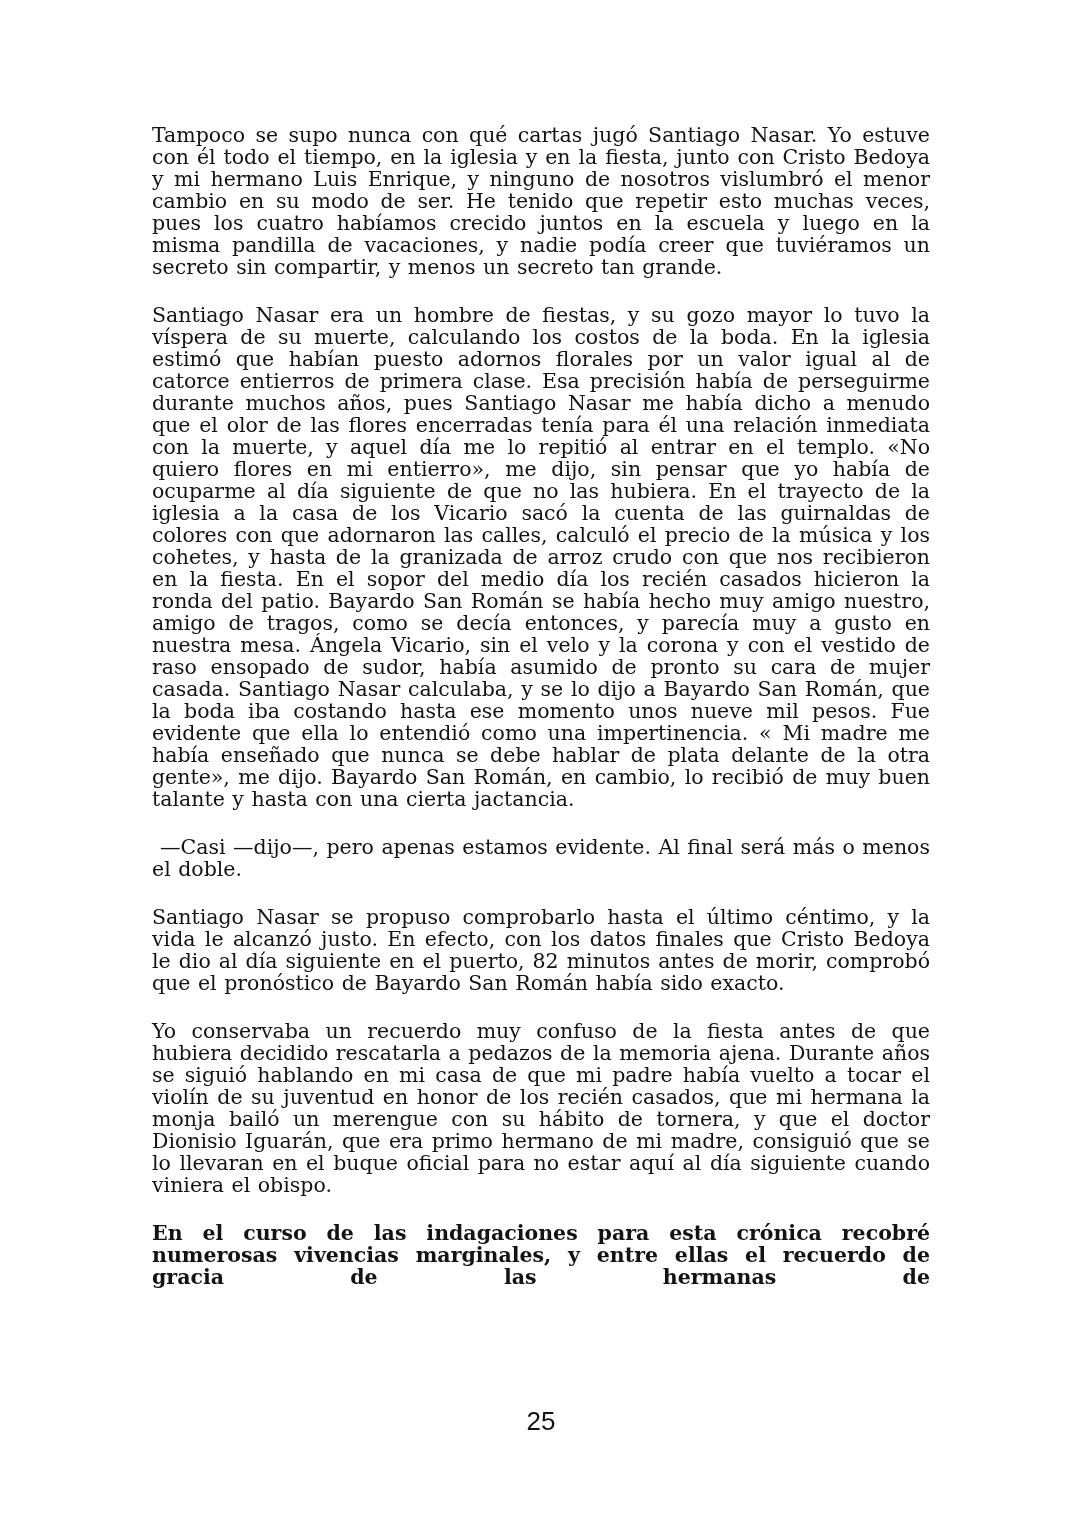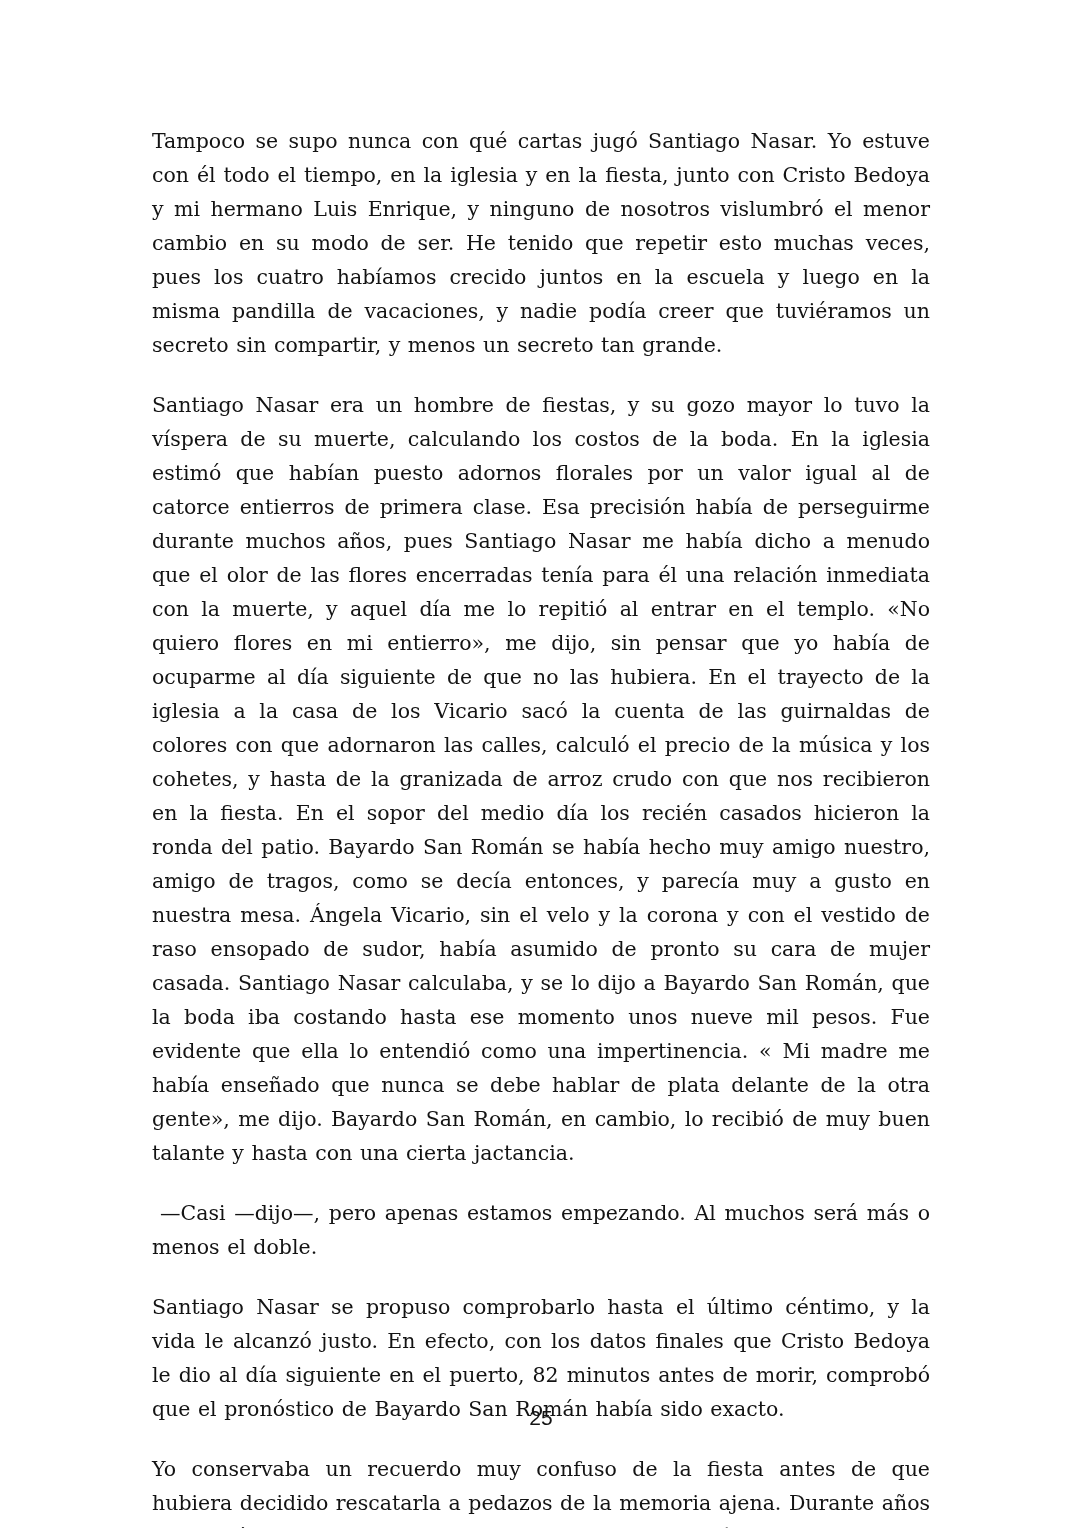--- a/index.html
+++ b/index.html
@@ -17,51 +17,51 @@
   }
   .text-column {
     position: absolute;
     left: 152px;
     top: 124px;
     width: 778px;
   }
   .para {
     margin: 0 0 26px 0;
     font-size: 20.5px;
-    line-height: 34px;
+    line-height: 22px;
     text-align: justify;
     color: #131313;
     word-spacing: 1px;
   }
   .para.dialogue {
     text-indent: 8px;
   }
   .para.continued {
     text-align-last: justify;
     -moz-text-align-last: justify;
     margin-bottom: 0;
     font-weight: bold;
   }
   .page-number {
     position: absolute;
     top: 1406px;
     left: 152px;
     width: 778px;
     text-align: center;
     font-family: "Liberation Sans", sans-serif;
-    font-size: 21px;
+    font-size: 26px;
     color: #131313;
   }
 </style>
 </head>
 <body>
 
 <div class="book-page">
   <div class="text-column">
     <p class="para">Tampoco se supo nunca con qué cartas jugó Santiago Nasar. Yo estuve con él todo el tiempo, en la iglesia y en la fiesta, junto con Cristo Bedoya y mi hermano Luis Enrique, y ninguno de nosotros vislumbró el menor cambio en su modo de ser. He tenido que repetir esto muchas veces, pues los cuatro habíamos crecido juntos en la escuela y luego en la misma pandilla de vacaciones, y nadie podía creer que tuviéramos un secreto sin compartir, y menos un secreto tan grande.</p>
     <p class="para">Santiago Nasar era un hombre de fiestas, y su gozo mayor lo tuvo la víspera de su muerte, calculando los costos de la boda. En la iglesia estimó que habían puesto adornos florales por un valor igual al de catorce entierros de primera clase. Esa precisión había de perseguirme durante muchos años, pues Santiago Nasar me había dicho a menudo que el olor de las flores encerradas tenía para él una relación inmediata con la muerte, y aquel día me lo repitió al entrar en el templo. «No quiero flores en mi entierro», me dijo, sin pensar que yo había de ocuparme al día siguiente de que no las hubiera. En el trayecto de la iglesia a la casa de los Vicario sacó la cuenta de las guirnaldas de colores con que adornaron las calles, calculó el precio de la música y los cohetes, y hasta de la granizada de arroz crudo con que nos recibieron en la fiesta. En el sopor del medio día los recién casados hicieron la ronda del patio. Bayardo San Román se había hecho muy amigo nuestro, amigo de tragos, como se decía entonces, y parecía muy a gusto en nuestra mesa. Ángela Vicario, sin el velo y la corona y con el vestido de raso ensopado de sudor, había asumido de pronto su cara de mujer casada. Santiago Nasar calculaba, y se lo dijo a Bayardo San Román, que la boda iba costando hasta ese momento unos nueve mil pesos. Fue evidente que ella lo entendió como una impertinencia. « Mi madre me había enseñado que nunca se debe hablar de plata delante de la otra gente», me dijo. Bayardo San Román, en cambio, lo recibió de muy buen talante y hasta con una cierta jactancia.</p>
-    <p class="para dialogue">—Casi —dijo—, pero apenas estamos empezando. Al muchos será más o menos el doble.</p>
+    <p class="para dialogue">—Casi —dijo—, pero apenas estamos evidente. Al final será más o menos el doble.</p>
     <p class="para">Santiago Nasar se propuso comprobarlo hasta el último céntimo, y la vida le alcanzó justo. En efecto, con los datos finales que Cristo Bedoya le dio al día siguiente en el puerto, 82 minutos antes de morir, comprobó que el pronóstico de Bayardo San Román había sido exacto.</p>
     <p class="para">Yo conservaba un recuerdo muy confuso de la fiesta antes de que hubiera decidido rescatarla a pedazos de la memoria ajena. Durante años se siguió hablando en mi casa de que mi padre había vuelto a tocar el violín de su juventud en honor de los recién casados, que mi hermana la monja bailó un merengue con su hábito de tornera, y que el doctor Dionisio Iguarán, que era primo hermano de mi madre, consiguió que se lo llevaran en el buque oficial para no estar aquí al día siguiente cuando viniera el obispo.</p>
     <p class="para continued">En el curso de las indagaciones para esta crónica recobré numerosas vivencias marginales, y entre ellas el recuerdo de gracia de las hermanas de</p>
   </div>
   <div class="page-number">25</div>
 </div>
 
 </body></html>

